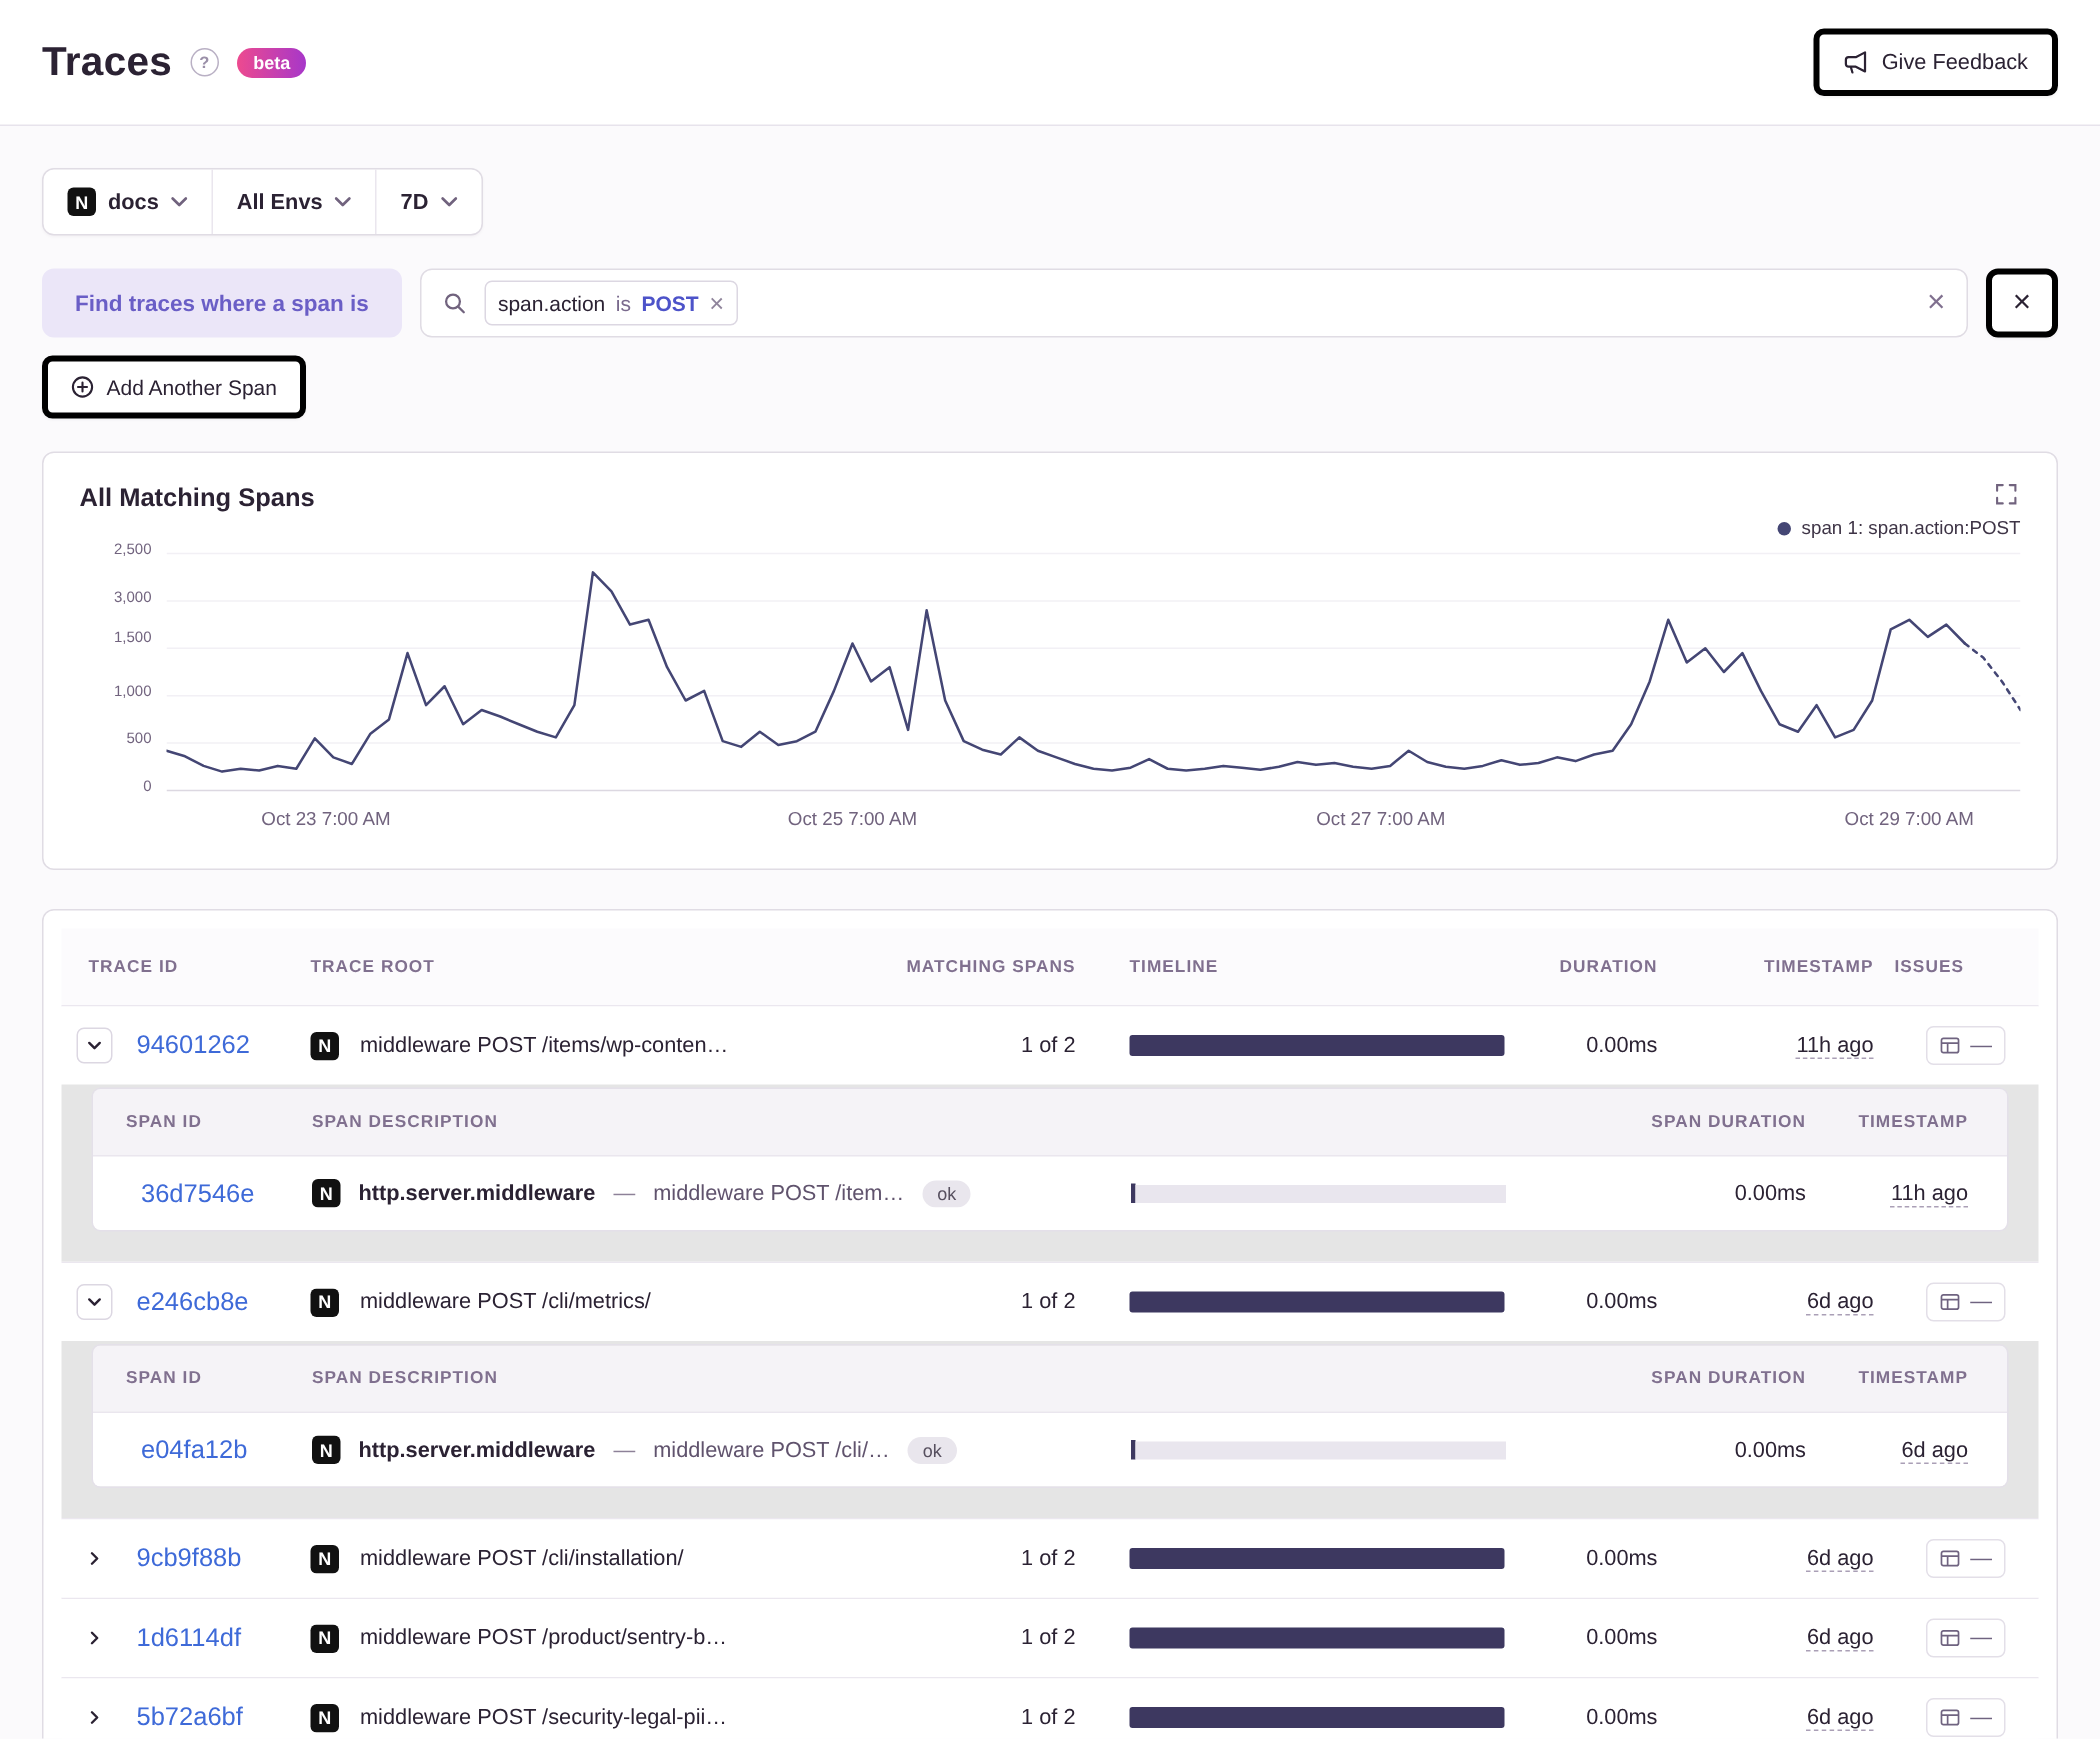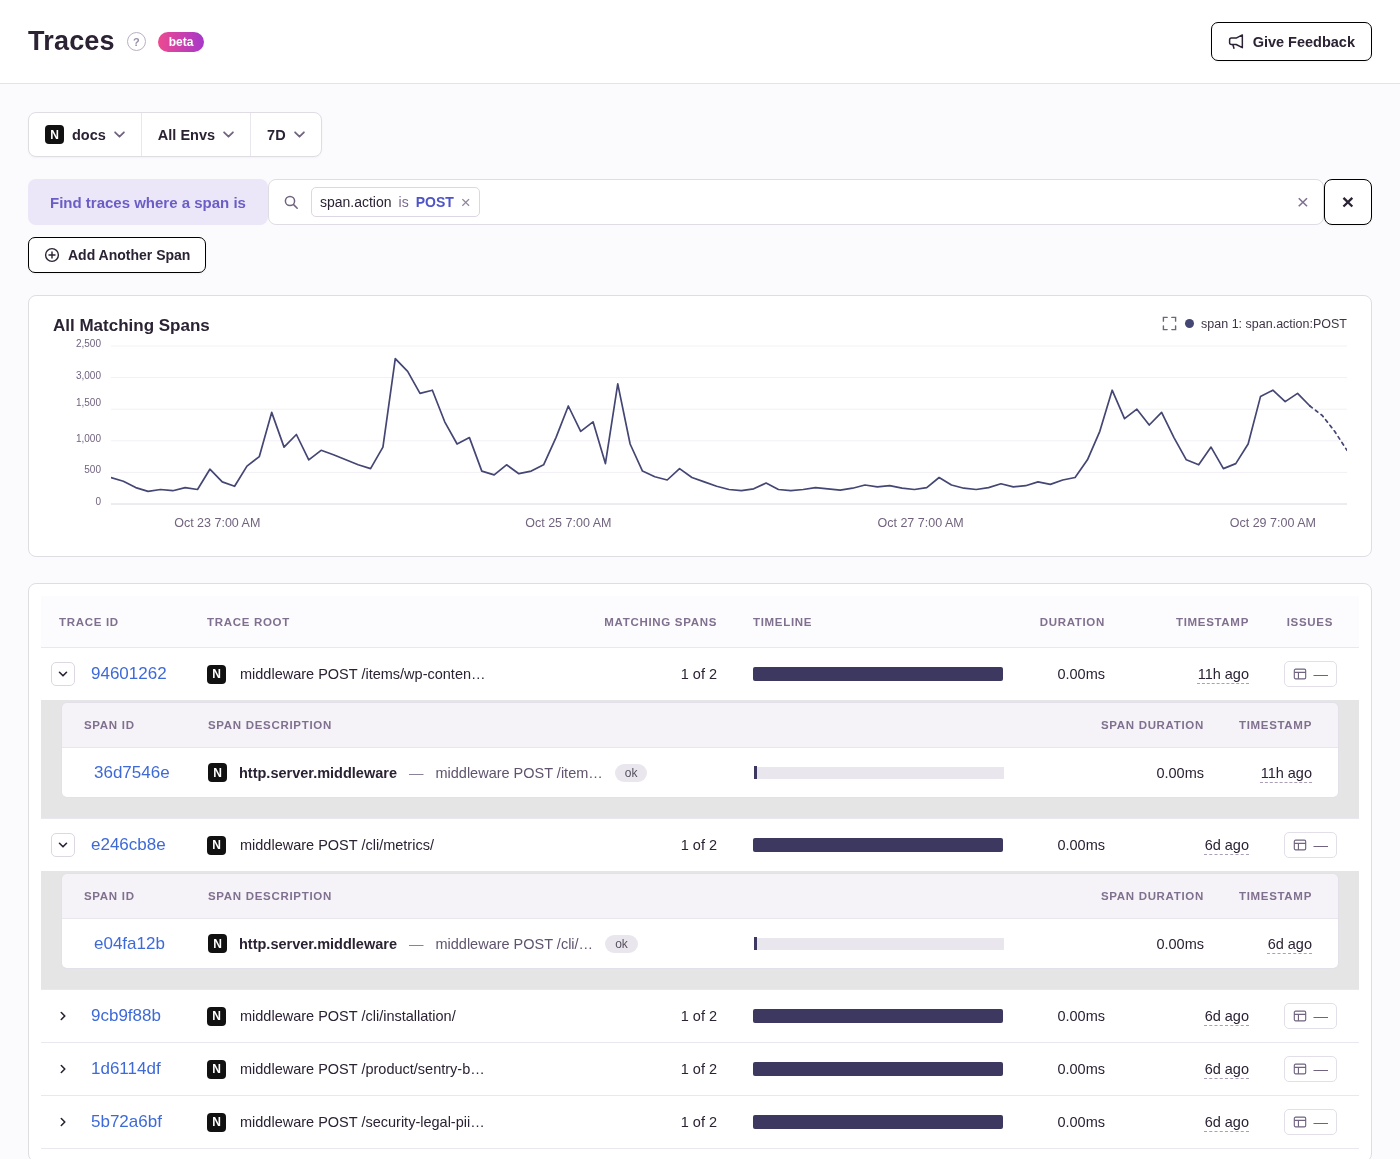--- a/index.html
+++ b/index.html
@@ -11,56 +11,56 @@
     font-family:"Liberation Sans", sans-serif; color:var(--text); background:#fbfafc;}
   
   .topbar{height:84px;background:#fff;border-bottom:1px solid #e7e3ec;display:flex;align-items:center;
     justify-content:space-between;padding:0 28px;}
   .title-group{display:flex;align-items:center;gap:12px}
   .page-title{font-size:27px;font-weight:700;margin:0;letter-spacing:.2px}
   .help{width:19px;height:19px;border:1.6px solid #b9b0c4;border-radius:50%;color:#9a8fa8;font-size:11px;
     font-weight:700;display:inline-flex;align-items:center;justify-content:center;cursor:pointer}
   .beta{background:linear-gradient(90deg,#ed4a8f,#a737c9);color:#fff;font-size:12px;font-weight:600;
     padding:3px 11px;border-radius:20px}
-  .btn{background:#fff;border:1px solid #000000;border-radius:7px;display:inline-flex;align-items:center;
-    gap:8px;font-weight:700;font-size:14.5px;color:var(--text);cursor:pointer;
+  .btn{background:#fff;border:4px solid #000000;border-radius:7px;display:inline-flex;align-items:center;
+    gap:8px;font-weight:400;font-size:14.5px;color:var(--text);cursor:pointer;
     box-shadow:0 1px 2px rgba(43,34,51,.05)}
   .feedback{padding:10px 16px}
   
   .content{padding:0 28px}
   .filter-bar{margin-top:28px;display:inline-flex;background:#fff;border:1px solid var(--border);
     border-radius:8px;box-shadow:0 1px 2px rgba(43,34,51,.04)}
   .filter-item{display:flex;align-items:center;gap:8px;padding:12px 16px;font-size:14.5px;font-weight:700;
     cursor:pointer;border-right:1px solid #eae6ee;background:transparent;border-top:0;border-bottom:0;border-left:0;
     font-family:inherit;color:var(--text)}
   .filter-item:last-child{border-right:0}
   .caret{width:11px;height:7px}
   .nicon{width:19px;height:19px;background:#111;border-radius:4px;color:#fff;font-size:12px;font-weight:700;
     display:inline-flex;align-items:center;justify-content:center;flex:none}
   
-  .search-row{margin-top:22px;display:flex;align-items:stretch;}
+  .search-row{margin-top:22px;display:flex;align-items:stretch;gap:12px}
   .find-pill{background:#ebe6f8;color:var(--accent);font-weight:700;font-size:15px;border-radius:8px;
     display:flex;align-items:center;padding:0 22px;cursor:pointer;white-space:nowrap}
   .searchbox{flex:1;background:#fff;border:1px solid var(--border);border-radius:8px;display:flex;
     align-items:center;padding:0 14px;gap:12px;height:46px}
   .token{display:flex;align-items:center;border:1px solid #dcd7e2;border-radius:5px;height:30px;
     padding:0 8px;gap:7px;font-size:14px;cursor:default;background:#fff}
   .token .tk{color:var(--text)}
   .token .top{color:#7a6a8d}
   .token .tv{color:#4d53c9;font-weight:600}
   .xglyph{color:#90859c;font-size:17px;line-height:1;cursor:pointer}
   .clear{margin-left:auto;font-size:21px;color:#80708f;cursor:pointer}
   .xbtn{width:48px;border-radius:8px;font-size:21px;color:#2b2233;justify-content:center}
   .add-span{margin-top:12px;padding:9px 15px;font-size:14px}
   
   .card{background:#fff;border:1px solid var(--border);border-radius:8px;margin-top:22px;overflow:hidden}
   .chart-card{padding:18px 24px 14px}
   .chart-head{display:flex;justify-content:space-between;align-items:flex-start}
   .chart-title{font-size:17px;font-weight:700;margin:2px 0 0}
-  .chart-right{display:flex;flex-direction:row;align-items:center;gap:6px}
+  .chart-right{display:flex;flex-direction:column;align-items:flex-end;gap:6px}
   .fsbtn{background:none;border:none;padding:2px;cursor:pointer;line-height:0}
   .legend{display:flex;align-items:center;gap:7px;font-size:12.5px;color:#3e3446}
   .legend .dot{width:9px;height:9px;border-radius:50%;background:var(--line)}
   .chart-area{display:flex;margin-top:4px}
   .y-axis{width:58px;position:relative;height:170px;flex:none}
   .ylab{position:absolute;right:10px;font-size:10px;color:var(--muted)}
   .plot{flex:1;position:relative}
   #chart-svg{display:block;width:100%;height:170px}
   .gridline{stroke:#f2f0f5;stroke-width:1}
   .baseline{stroke:#dcd8e1;stroke-width:1}
@@ -73,21 +73,21 @@
   .trow,.thead{display:grid;grid-template-columns:38px 116px 1fr 148px 36px 250px 120px 140px 96px;
     align-items:center}
   .thead{height:52px;background:#fcfbfd;border-bottom:1px solid var(--rowline)}
   .hcell{font-size:11.5px;font-weight:700;letter-spacing:.06em;color:var(--muted2);text-transform:uppercase}
   .h-traceid{grid-column:1/3;padding-left:18px}
   .h-root{grid-column:3;padding-left:12px}
   .h-match{grid-column:4;text-align:right}
   .h-timeline{grid-column:6}
   .h-dur{grid-column:7;text-align:right;padding-right:18px}
   .h-ts{grid-column:8;text-align:right;padding-right:14px}
-  .h-iss{grid-column:9;text-align:right;padding-right:26px}
+  .h-iss{grid-column:9;text-align:left;padding-right:26px}
   .tgroup{border-bottom:1px solid var(--rowline)}
   .trow{height:52px;background:#fff;font-size:14.5px}
   .chevcell{display:flex;justify-content:flex-end;padding-right:4px}
   .chevbox{width:24px;height:24px;border:1px solid #dcd7e2;border-radius:5px;background:#fff;display:flex;
     align-items:center;justify-content:center;cursor:pointer}
   .chevplain{width:24px;height:24px;display:flex;align-items:center;justify-content:center;cursor:pointer}
   .tid{color:var(--link);text-decoration:none;font-size:17px;cursor:pointer;padding-left:12px}
   .rootcell{display:flex;align-items:center;gap:14px;padding-left:12px;overflow:hidden;white-space:nowrap}
   .matchcell{text-align:right}
   .tlcell{grid-column:6}

